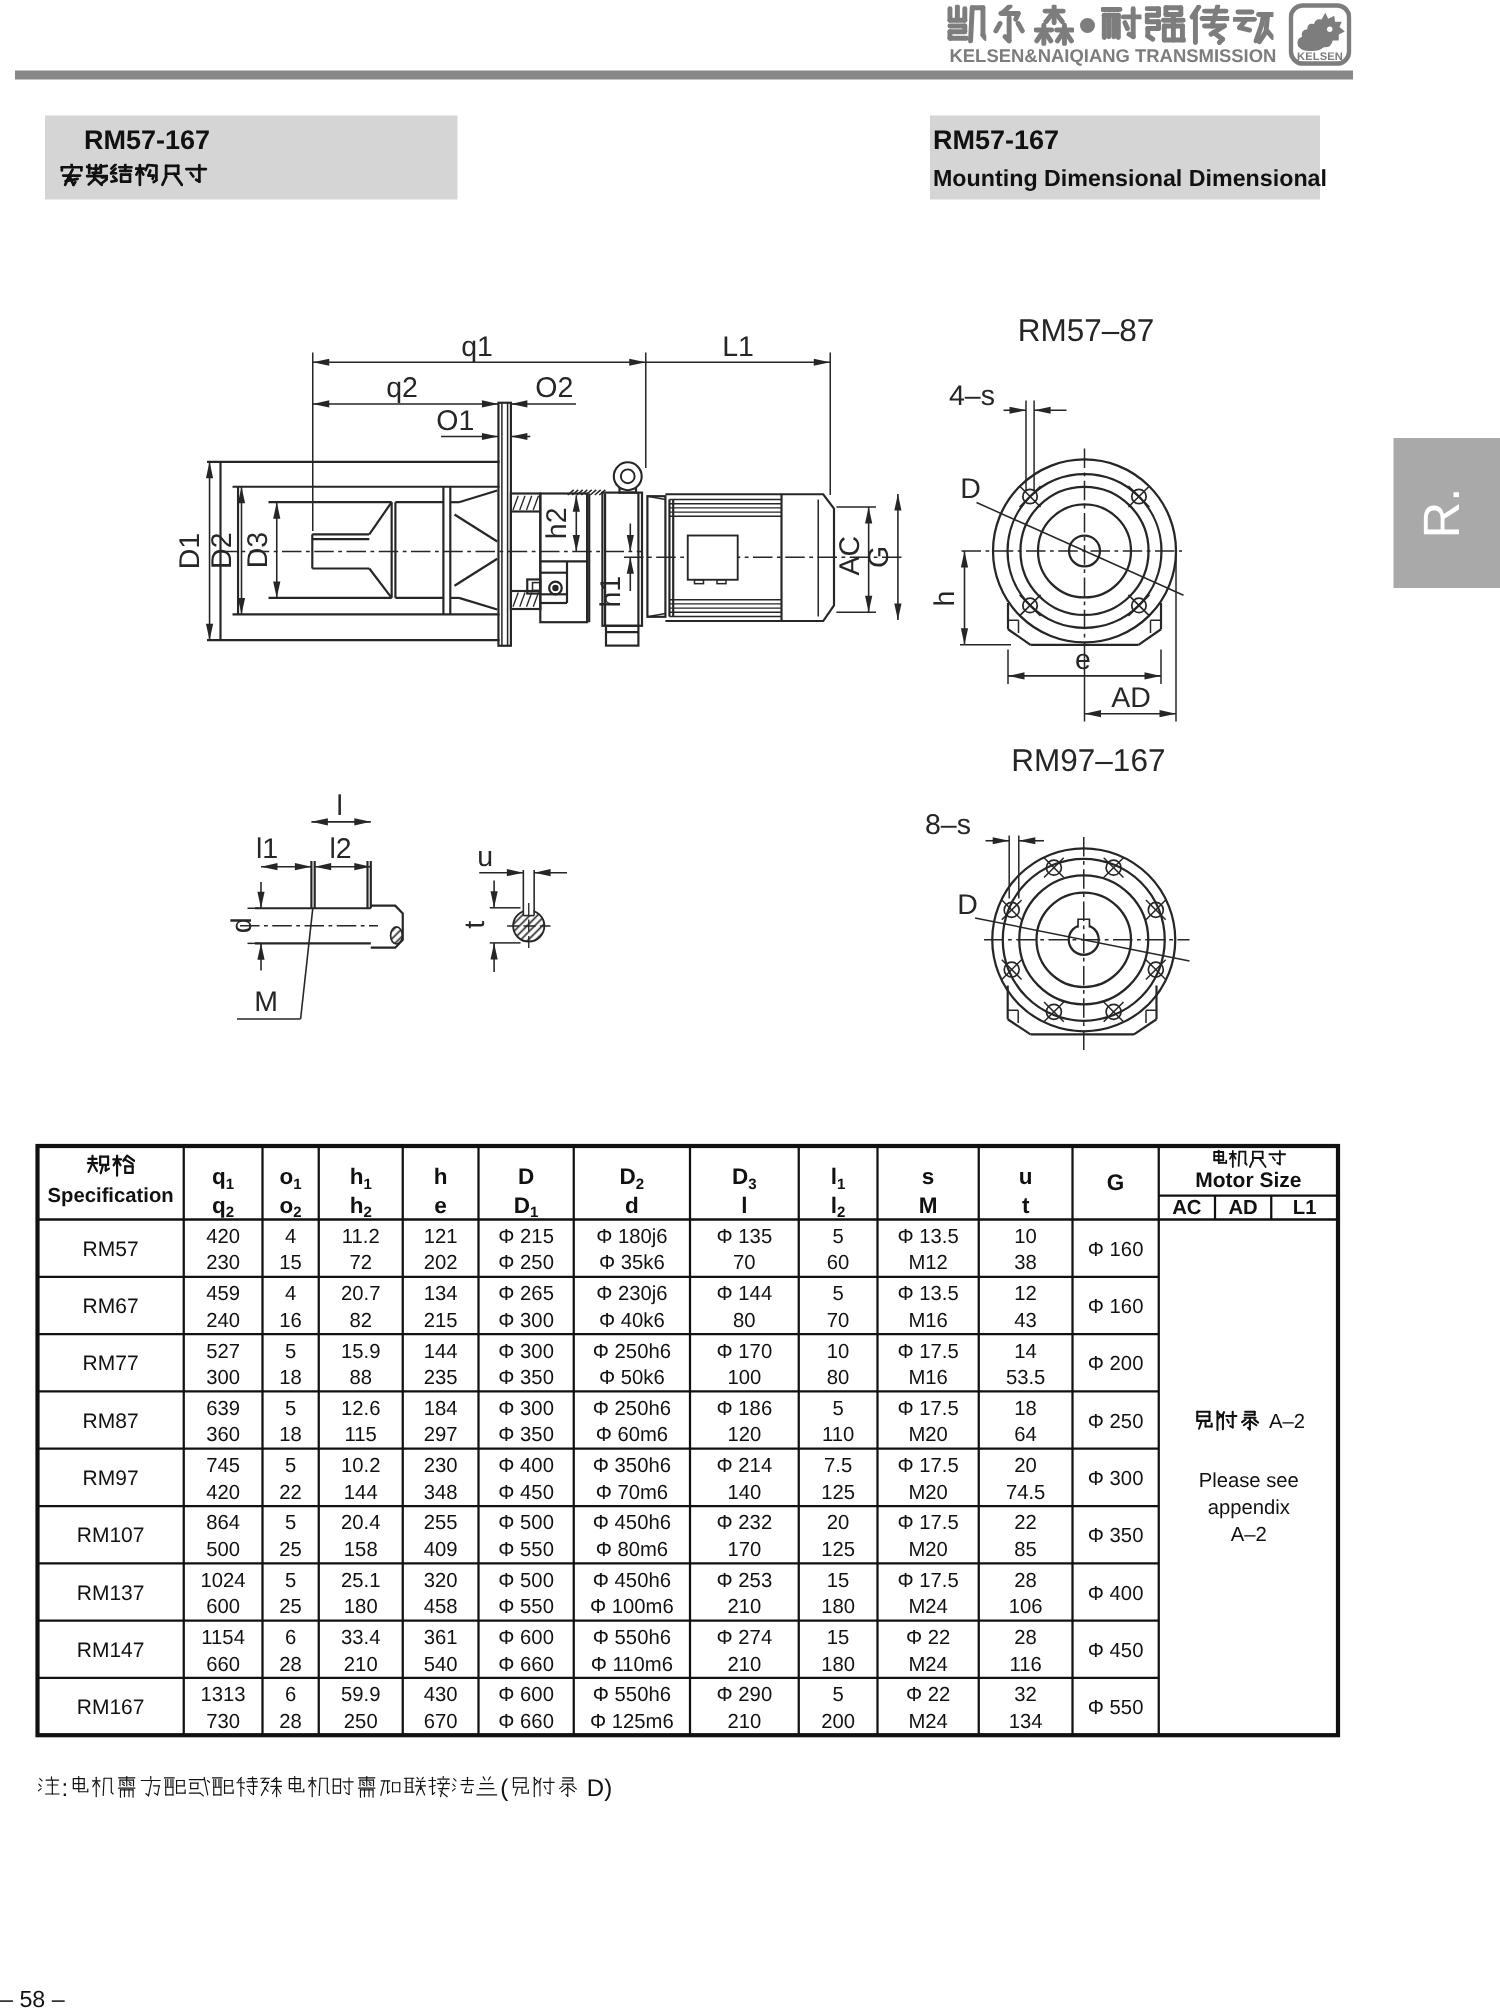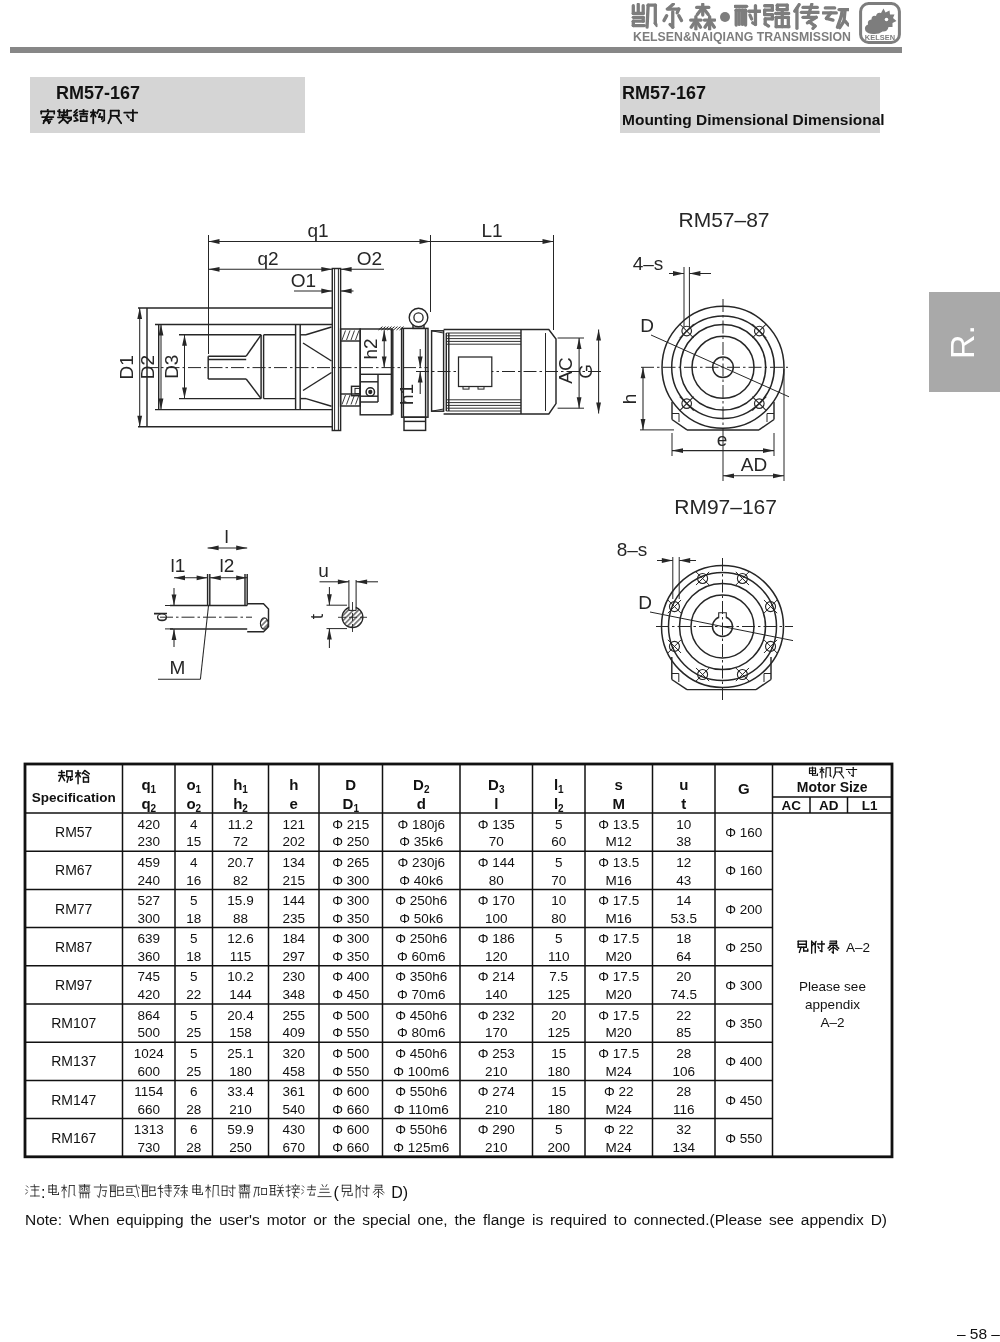--- a/index.html
+++ b/index.html
@@ -27,21 +27,21 @@
 #tb-r .t2{font-weight:700;font-size:15.5px;color:#111;margin:7px 0 0 2px;white-space:nowrap}
 #tb-r .t1{margin-left:2px}
 #rtab{position:absolute;left:929px;top:291.7px;width:71px;height:100.8px;background:#a9a9a9}
 #rtab span{position:absolute;left:50%;top:50%;transform:translate(-58%,-50%) rotate(-90deg);
   color:#fff;font-size:34px;font-weight:400}
 #ncn{position:absolute;left:25px;top:1184px;color:#111}
 #ncn .ck{margin-right:1px}
 #ncn .lt{font-size:16px;vertical-align:2px}
 #nen{position:absolute;left:25px;top:1211px;width:862px;font-size:15.5px;color:#111;
   text-align:justify;text-align-last:justify}
-#pgno{position:absolute;left:0;top:1324.5px;width:1000px;text-align:right;font-size:15.5px;color:#111}
+#pgno{position:absolute;left:0;top:1324.5px;width:1000px;text-align:left;font-size:15.5px;color:#111}
 text{user-select:none}
 </style></head>
 <body>
 <div id="page">
 <svg width="0" height="0" style="position:absolute">
       <defs>
         <pattern id="hat" width="3.6" height="3.6" patternTransform="rotate(45)" patternUnits="userSpaceOnUse">
           <rect width="3.6" height="3.6" fill="#fff"></rect>
           <line x1="0.9" y1="0" x2="0.9" y2="3.6" stroke="#2a2a2a" stroke-width="1.1"></line>
         </pattern>
@@ -1161,17 +1161,16 @@
         <use href="#gfa"></use>
       </svg><svg class="ck " style="width:15px;height:15px" aria-hidden="true">
         <use href="#gla"></use>
       </svg><span class="lt">(</span><svg class="ck " style="width:15px;height:15px" aria-hidden="true">
         <use href="#gjn"></use>
       </svg><svg class="ck " style="width:15px;height:15px" aria-hidden="true">
         <use href="#gfu"></use>
       </svg><svg class="ck " style="width:15px;height:15px" aria-hidden="true">
         <use href="#glu"></use>
       </svg><span class="lt">&nbsp;D)</span></div>
-<div id="nen">Note: When equipping the user's motor or the special one, the flange is required to connected.(Please see appendix&nbsp;D)</div>
 <div id="pgno">– 58 –</div>
 <div id="rtab">
       <span>R.</span>
     </div>
 </div>
 </body></html>

